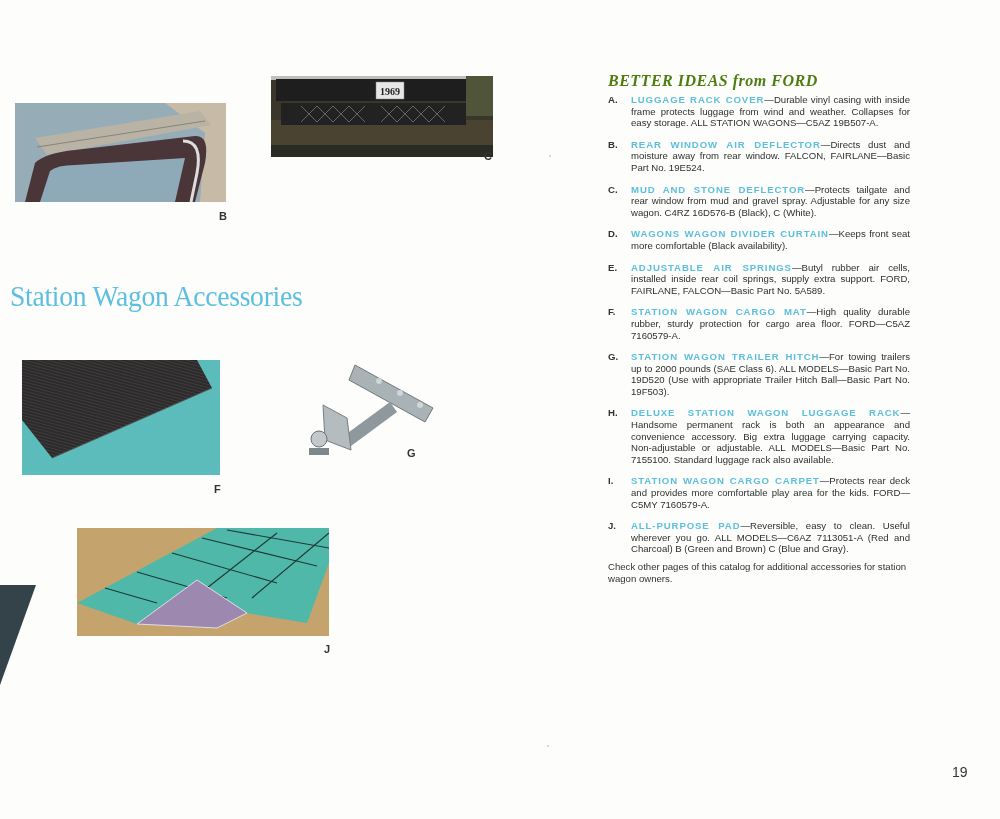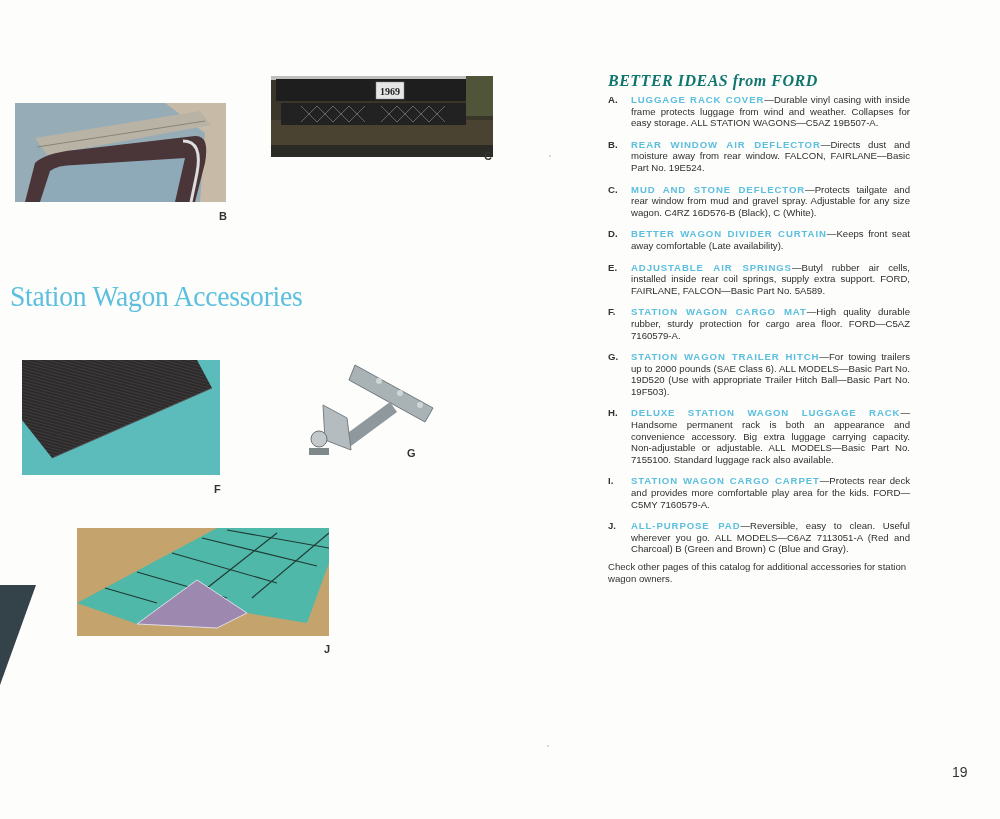--- a/index.html
+++ b/index.html
@@ -16,21 +16,21 @@
     }
     .section-title {
       position: absolute; left: 10px; top: 279px;
       font-family: "Liberation Serif", serif; font-size: 30px;
       color: #5bbfdf; letter-spacing: -0.3px; white-space: nowrap;
       transform: scaleX(0.92); transform-origin: left center;
     }
     .right-col { position: absolute; left: 608px; top: 72px; width: 302px; }
     .headline {
       font-family: "Liberation Serif", serif; font-style: italic; font-weight: bold;
-      font-size: 16px; color: #0f766e; letter-spacing: 0.5px; margin: 0 0 4px 0;
+      font-size: 16px; color: #4d7c0f; letter-spacing: 0.5px; margin: 0 0 4px 0;
     }
     .item { position: relative; padding-left: 23px; font-size: 9.6px; line-height: 11.6px; text-align: justify; color: #2f2f2f; }
     .item .letter { position: absolute; left: 0; top: 0; font-weight: bold; color: #333; }
     .item .name { color: #5bbfdf; letter-spacing: 0.9px; font-weight: bold; margin-top: 8px; }
     .closing { font-size: 9.6px; line-height: 11.6px; color: #333; margin-top: 6px; }
     .page-number { position: absolute; left: 952px; top: 764px; font-size: 14px; color: #333; }
     .speck { position: absolute; width: 2px; height: 2px; background: #ccc; border-radius: 50%; }
   </style>
 </head>
 <body>
@@ -132,21 +132,21 @@
     <span class="name">REAR WINDOW AIR DEFLECTOR</span><span>—Directs dust and moisture away from rear window. FALCON, FAIRLANE—Basic Part No. 19E524.</span>
   </div>
 
   <div class="item" style="margin-top:10px;">
     <span class="letter">C.</span>
     <span class="name">MUD AND STONE DEFLECTOR</span><span>—Protects tailgate and rear window from mud and gravel spray. Adjustable for any size wagon. C4RZ 16D576-B (Black), C (White).</span>
   </div>
 
   <div class="item" style="margin-top:10px;">
     <span class="letter">D.</span>
-    <span class="name">BETTER WAGON DIVIDER CURTAIN</span><span>—Keeps front seat away comfortable (Late availability).</span>
+    <span class="name">WAGONS WAGON DIVIDER CURTAIN</span><span>—Keeps front seat more comfortable (Black availability).</span>
   </div>
 
   <div class="item" style="margin-top:10px;">
     <span class="letter">E.</span>
     <span class="name">ADJUSTABLE AIR SPRINGS</span><span>—Butyl rubber air cells, installed inside rear coil springs, supply extra support. FORD, FAIRLANE, FALCON—Basic Part No. 5A589.</span>
   </div>
 
   <div class="item" style="margin-top:10px;">
     <span class="letter">F.</span>
     <span class="name">STATION WAGON CARGO MAT</span><span>—High quality durable rubber, sturdy protection for cargo area floor. FORD—C5AZ 7160579-A.</span>

